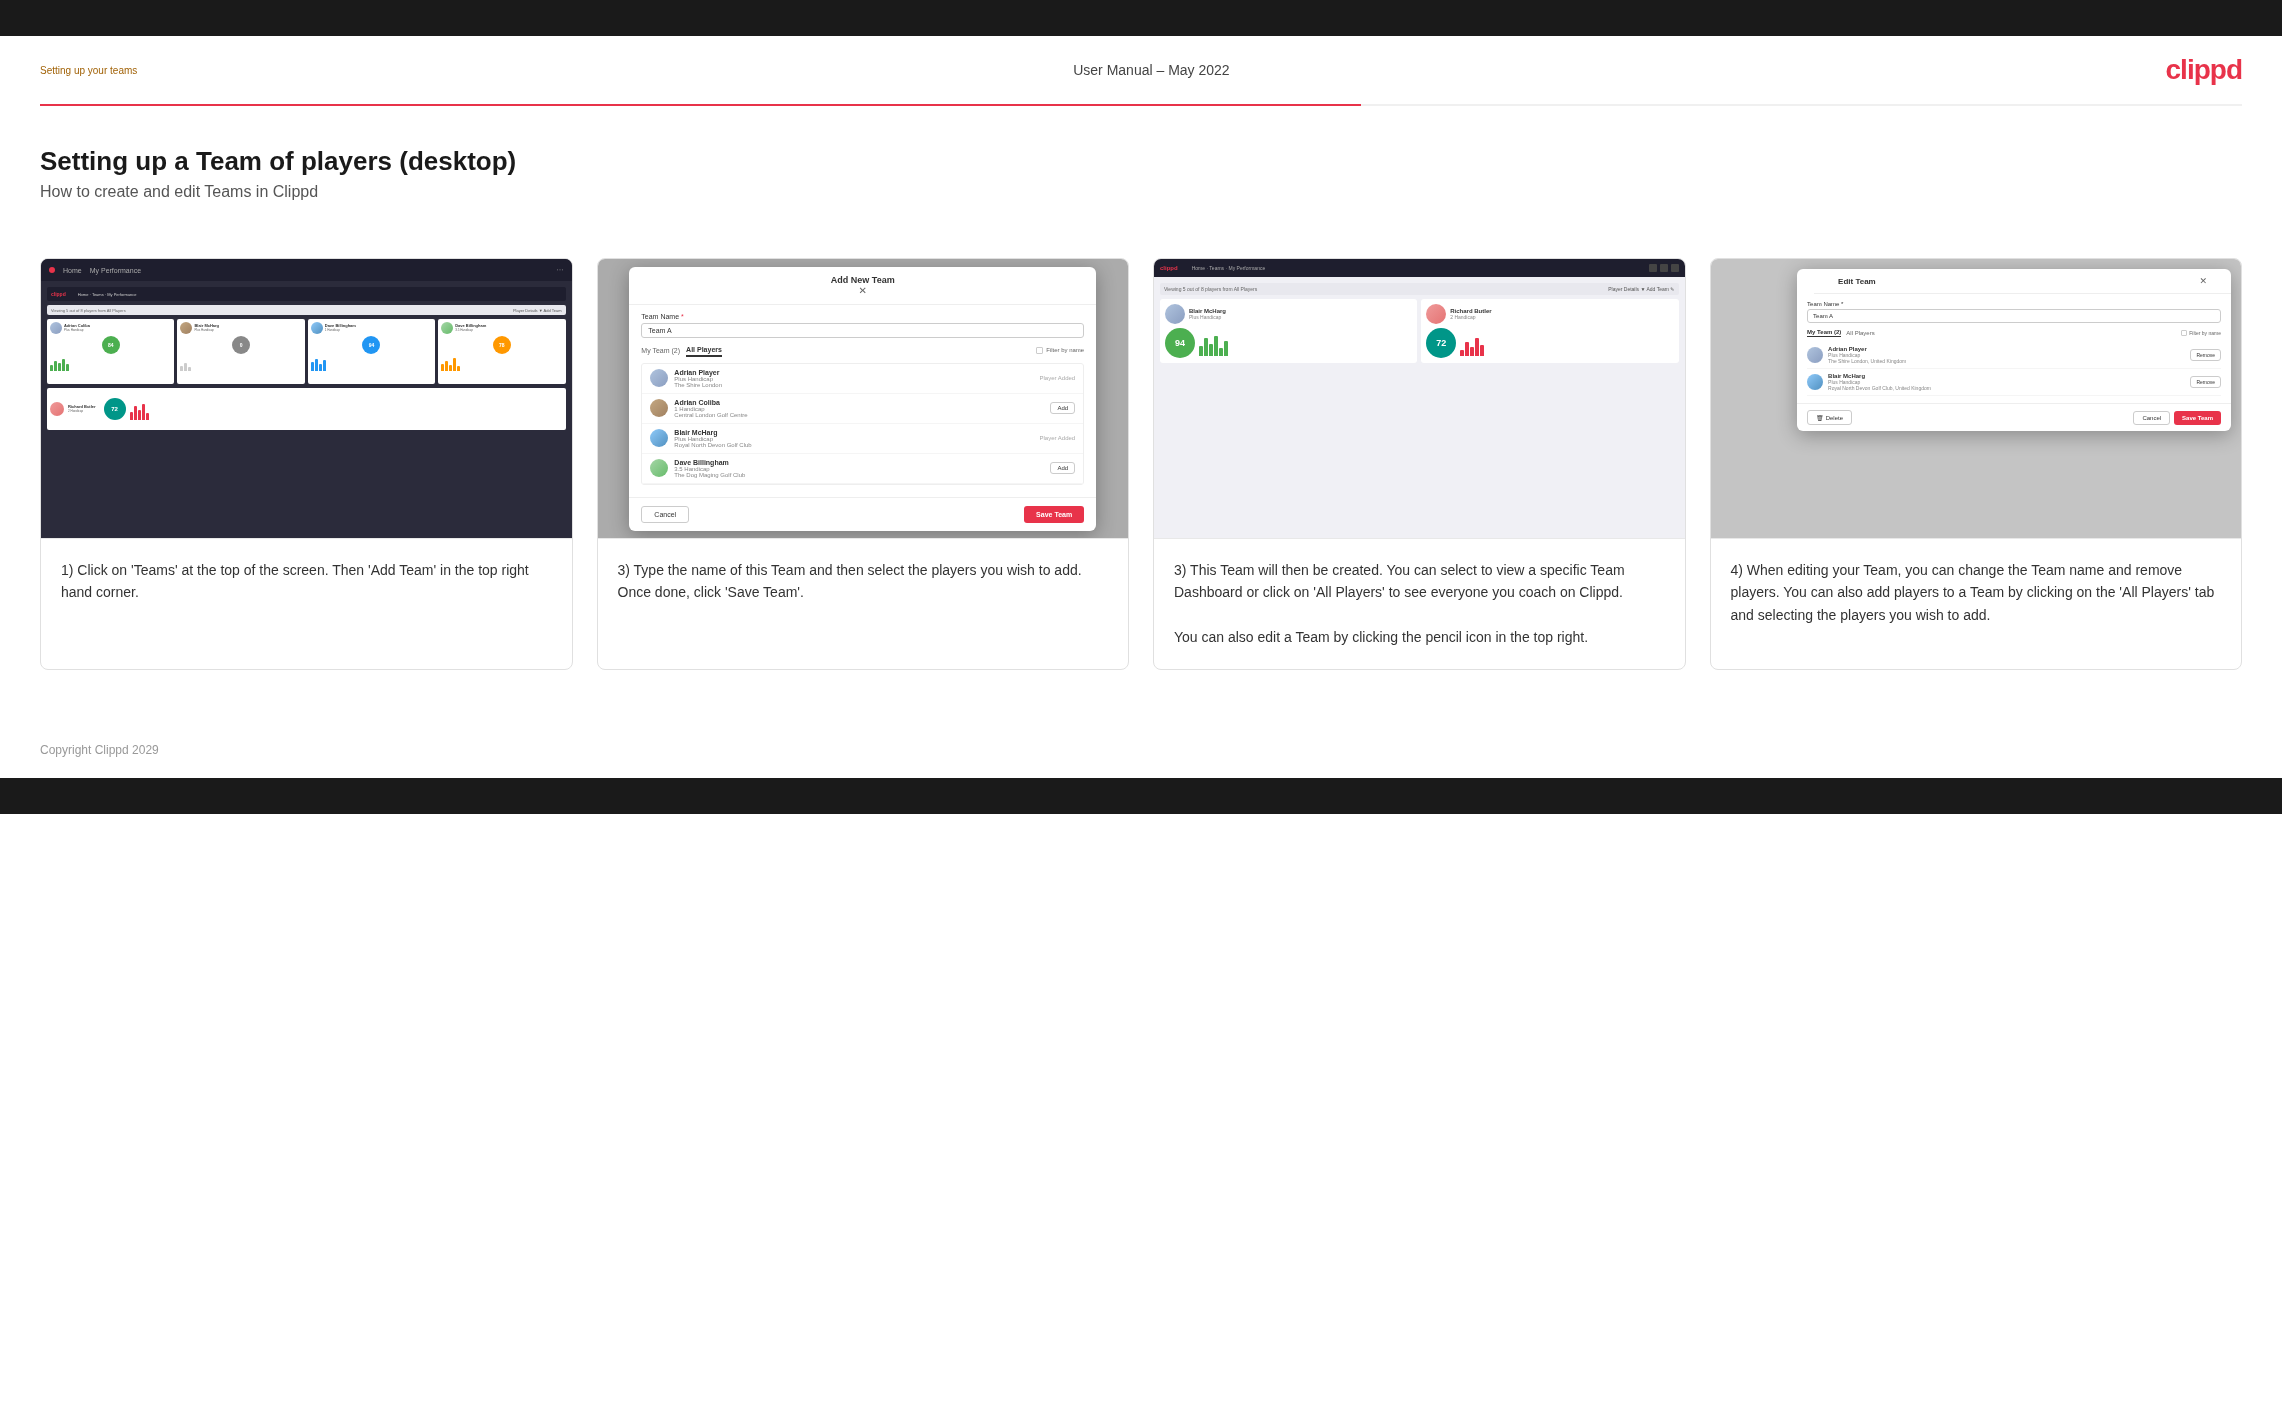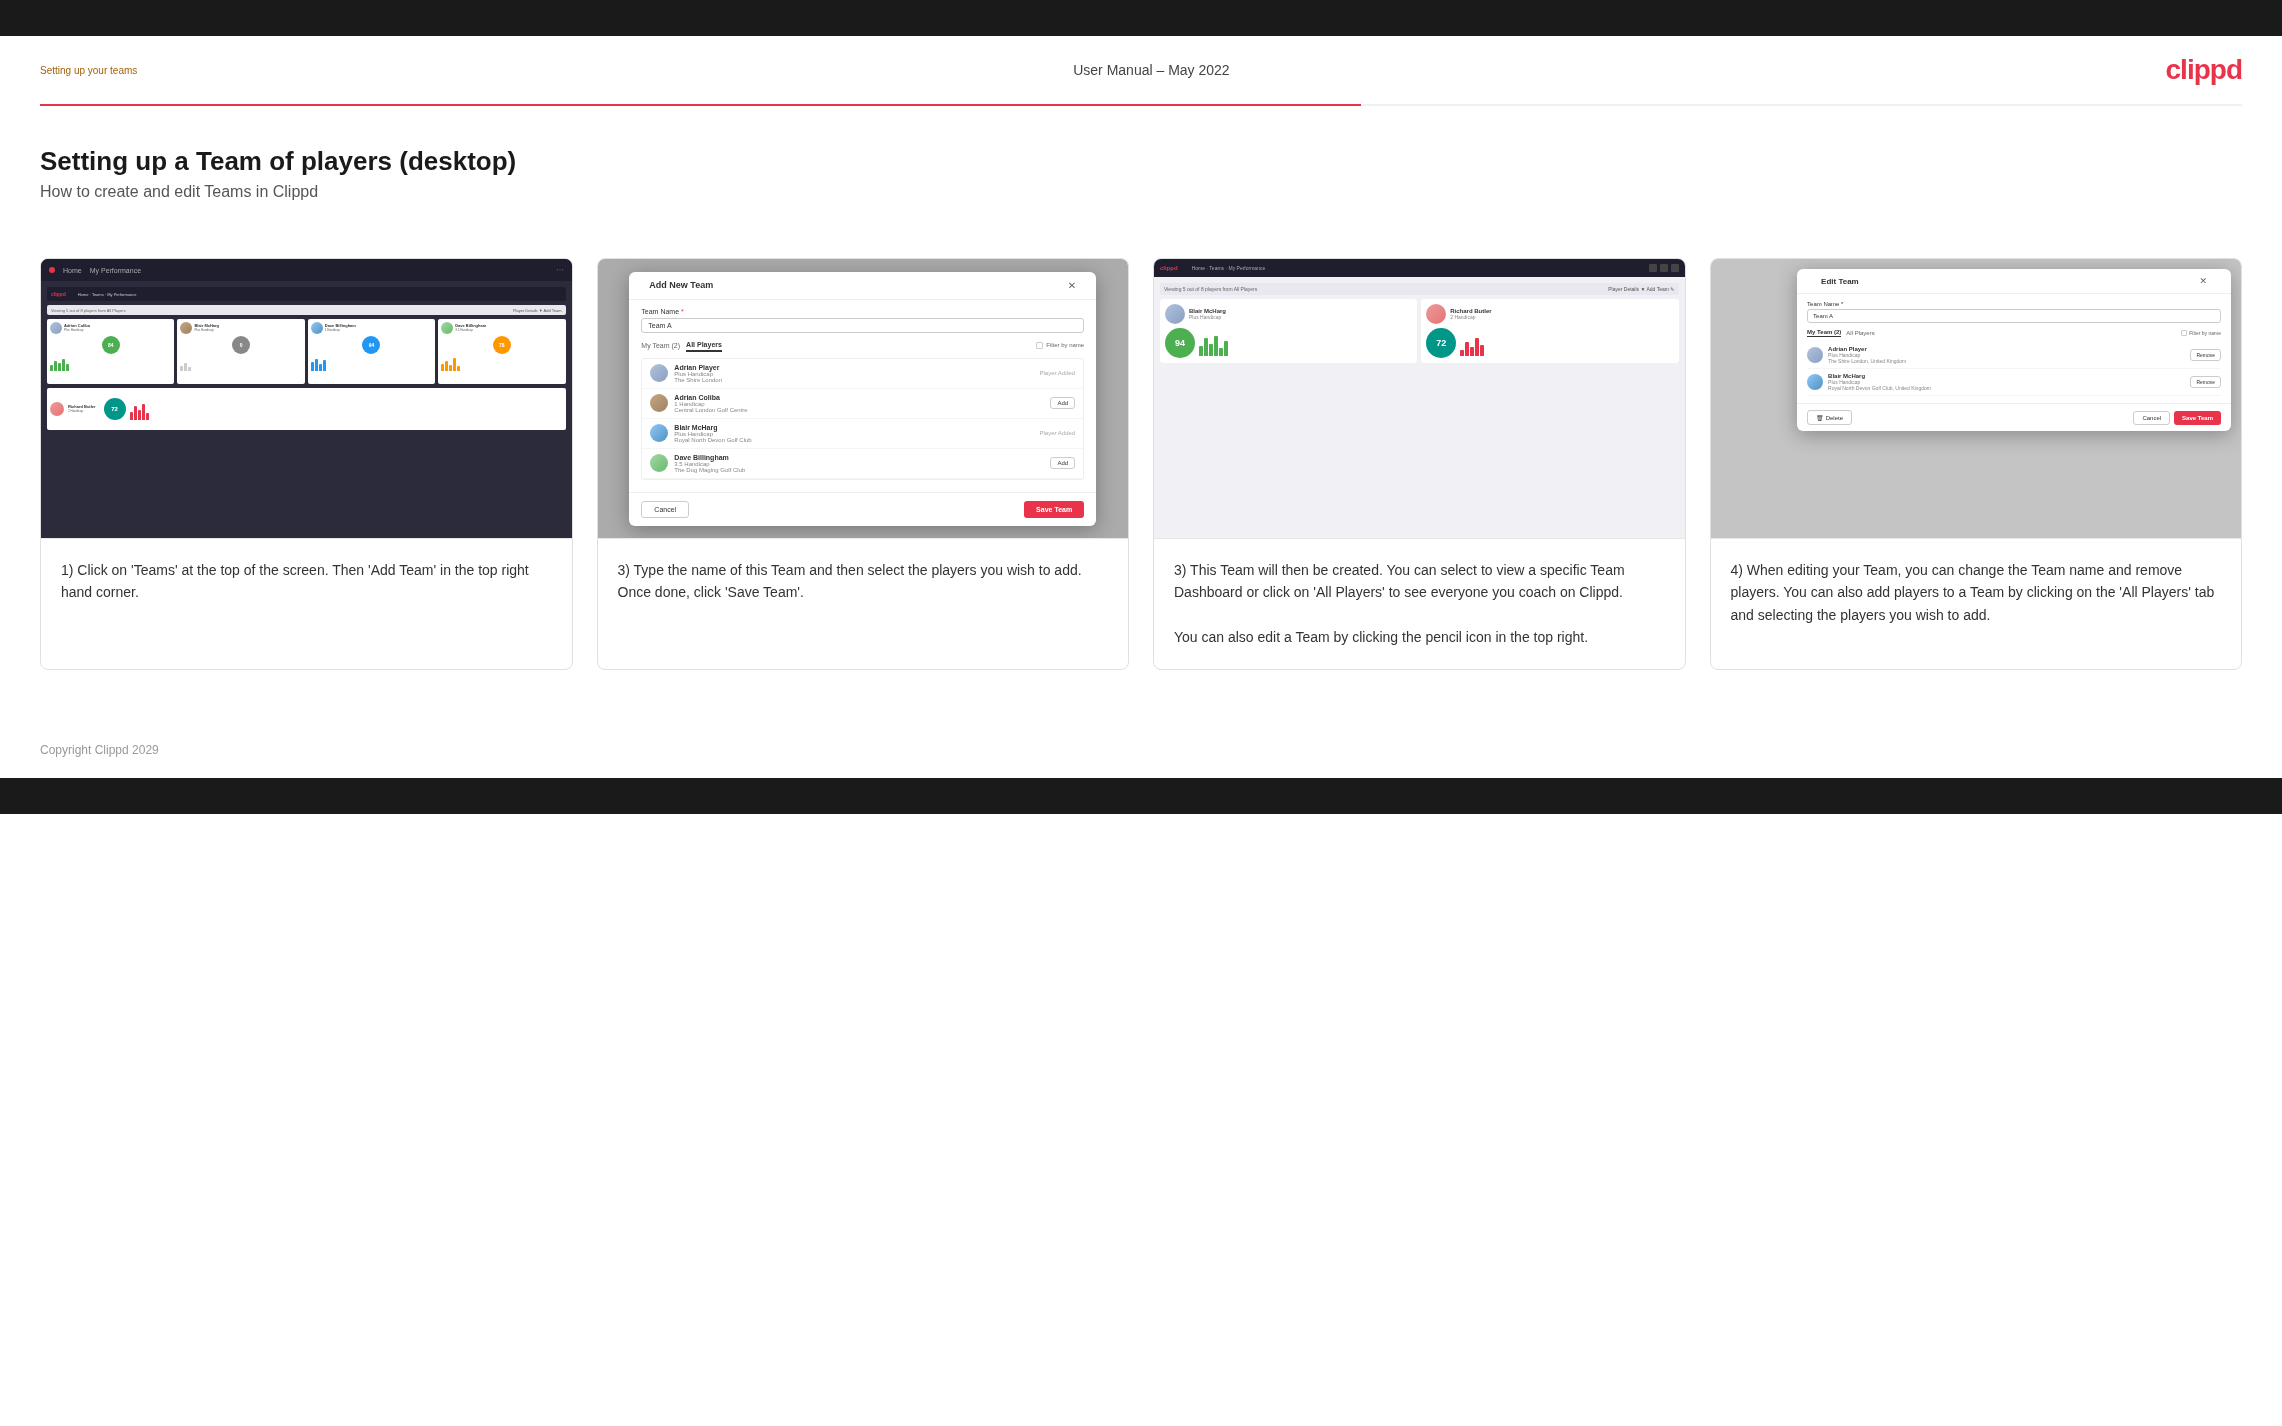--- a/index.html
+++ b/index.html
@@ -226,22 +226,23 @@
       border-radius: 6px;
       width: 88%;
       max-height: 95%;
       overflow: hidden;
       box-shadow: 0 4px 20px rgba(0,0,0,0.3);
     }
     .ss2-dialog-header {
       display: flex;
       justify-content: space-between;
       align-items: center;
-      padding: 8px 20px;
+      padding: 8px 12px;
       border-bottom: 1px solid #eee;
+      flex-direction: column;
     }
     .ss2-dialog-title { font-size: 9px; font-weight: 600; color: #333; }
     .ss2-close-btn { font-size: 10px; color: #666; cursor: pointer; }
     .ss2-dialog-body { padding: 8px 12px; }
     .ss2-label { font-size: 7px; color: #333; margin-bottom: 3px; }
     .ss2-label span { color: #e8334a; }
     .ss2-input {
       border: 1px solid #ccc;
       border-radius: 3px;
       padding: 3px 6px;
@@ -451,20 +452,21 @@
       border-radius: 6px;
       width: 85%;
       box-shadow: 0 4px 20px rgba(0,0,0,0.3);
     }
     .ss4-dialog-header {
       display: flex;
       justify-content: space-between;
       align-items: center;
       padding: 7px 24px;
       border-bottom: 1px solid #eee;
+      margin-left: 17px;
     }
     .ss4-dialog-title { font-size: 8px; font-weight: 600; color: #333; }
     .ss4-close-btn { font-size: 9px; color: #666; }
     .ss4-dialog-body { padding: 7px 10px; }
     .ss4-label { font-size: 6px; color: #333; margin-bottom: 2px; }
     .ss4-input {
       border: 1px solid #ccc;
       border-radius: 3px;
       padding: 3px 5px;
       font-size: 6px;

